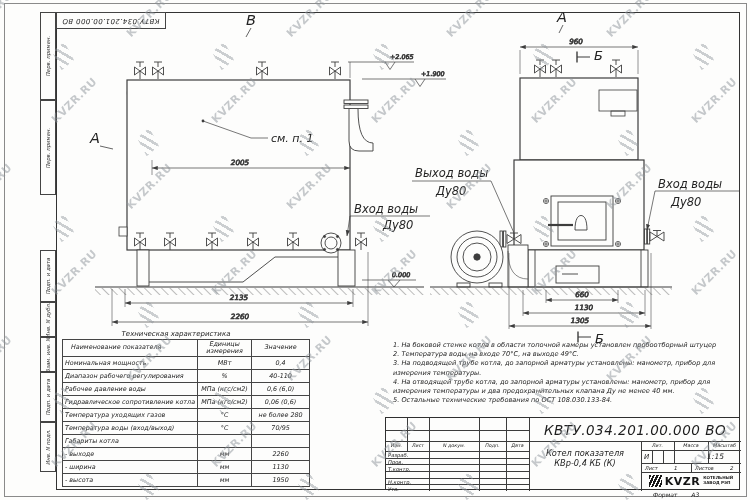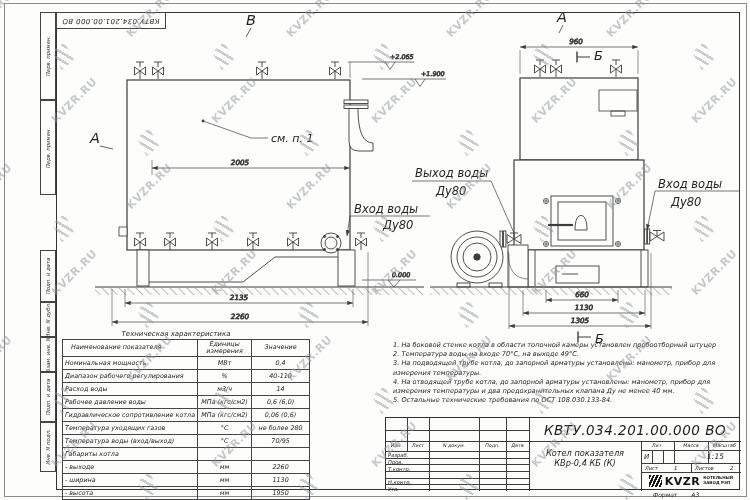--- a/index.html
+++ b/index.html
@@ -305,25 +305,20 @@
     </tr>
     <tr>
           <td>Номинальная мощность</td>
           <td class="c">МВт</td>
           <td class="c">0,4</td>
         </tr>
     <tr>
           <td>Диапазон рабочего регулирования</td>
           <td class="c">%</td>
           <td class="c">40-110</td>
-        </tr>
-    <tr>
-          <td>Расход воды</td>
-          <td class="c">м3/ч</td>
-          <td class="c">14</td>
         </tr>
     <tr>
           <td>Рабочее давление воды</td>
           <td class="c">МПа (кгс/см2)</td>
           <td class="c">0,6 (6,0)</td>
         </tr>
     <tr>
           <td>Гидравлическое сопротивление котла</td>
           <td class="c">МПа (кгс/см2)</td>
           <td class="c">0,06 (0,6)</td>

